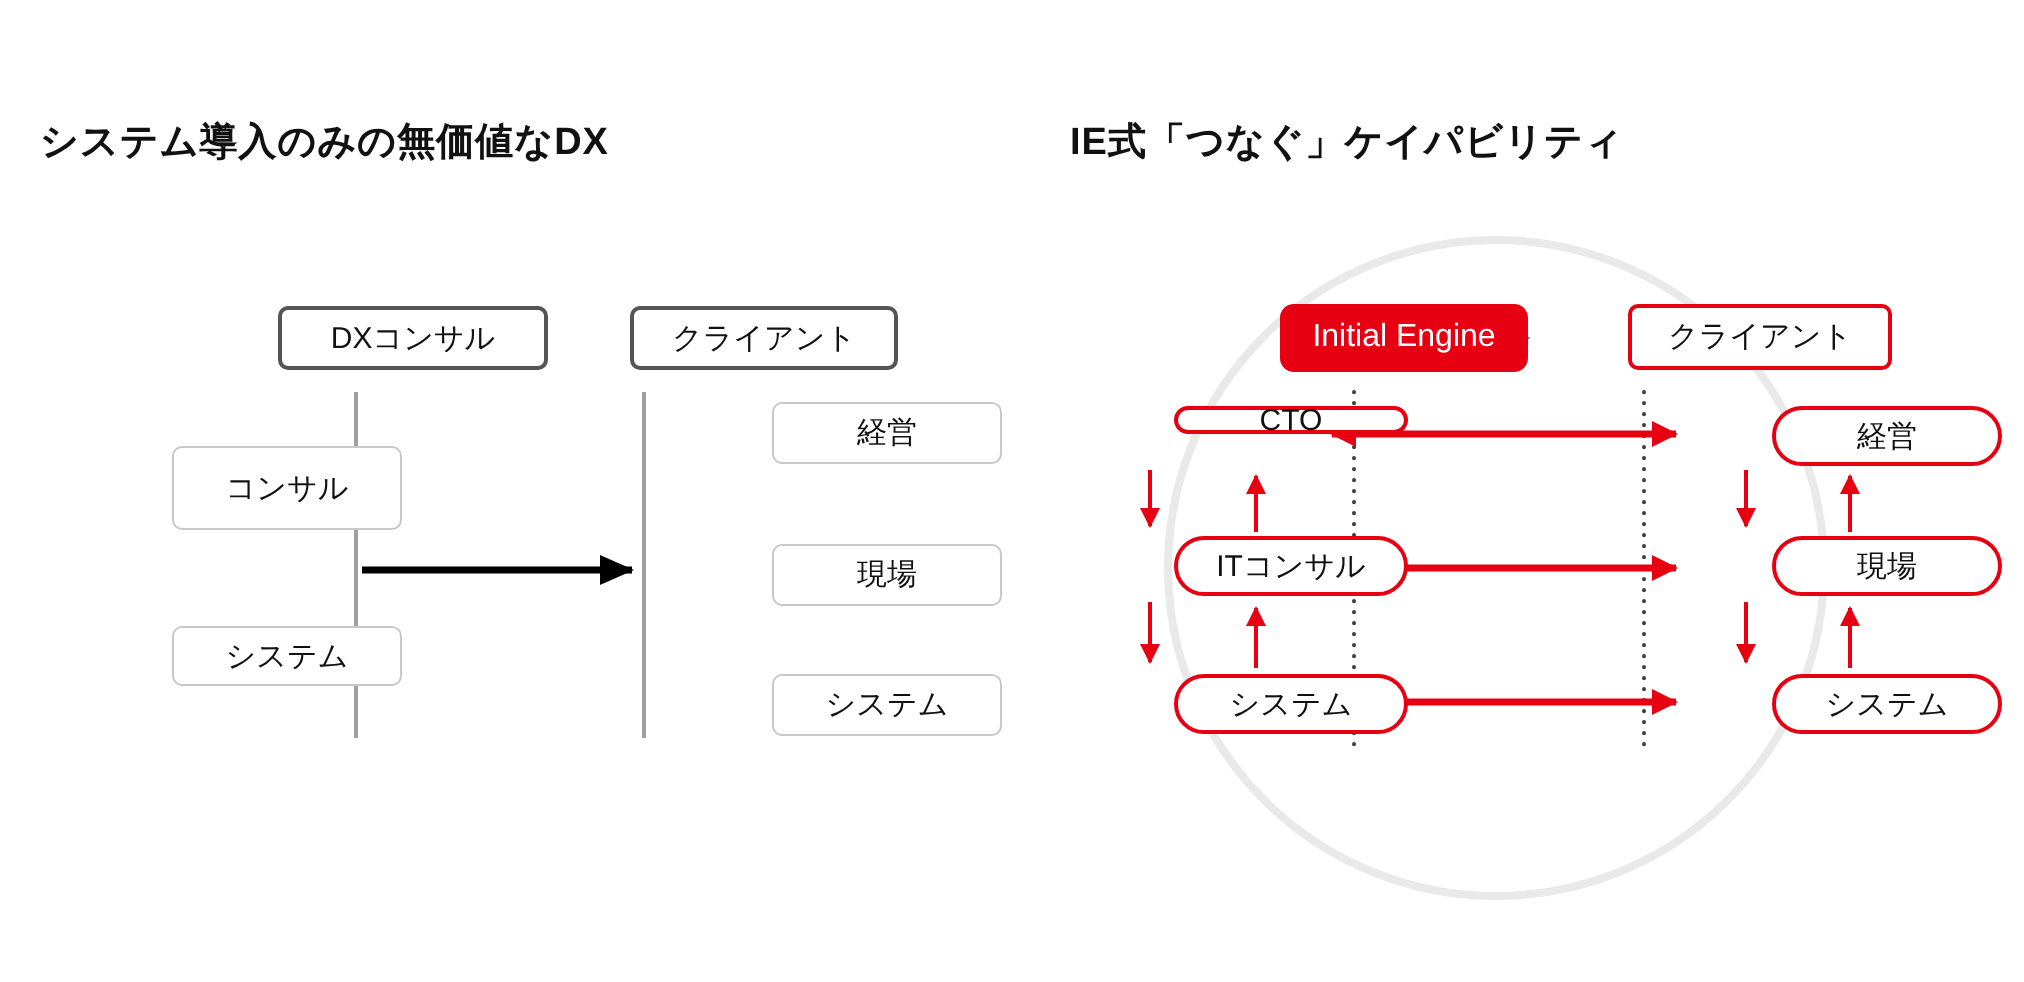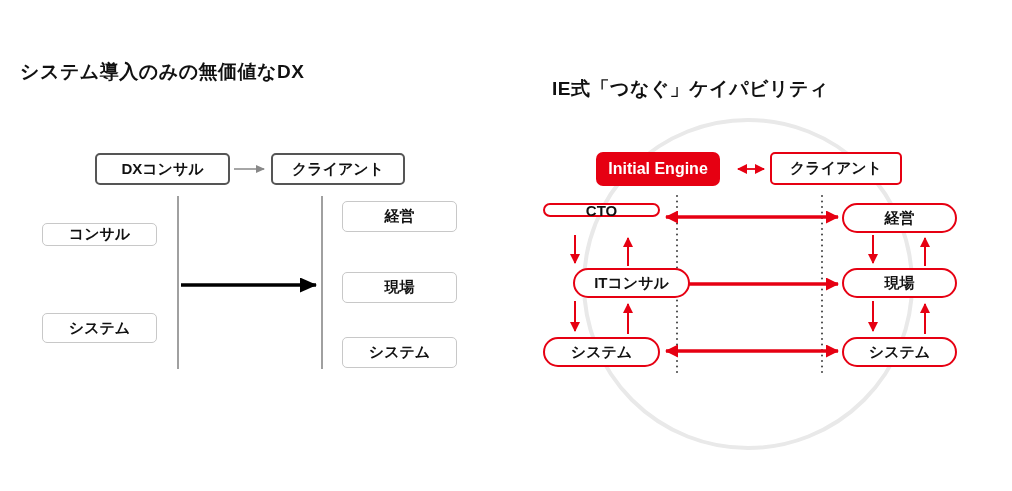--- a/index.html
+++ b/index.html
@@ -19,22 +19,22 @@
     position:relative;width:1012px;height:491px;background:var(--white);
     font-family:"Liberation Sans",sans-serif;overflow:hidden;margin:0 auto;
   }
   .layer{position:absolute;left:0;top:0;width:1012px;height:491px;}
   .title{
     position:absolute;font-weight:bold;font-size:19px;letter-spacing:.5px;
     color:var(--text-black);text-align:left;line-height:24px;
   }
   .box{
     position:absolute;display:flex;align-items:center;justify-content:center;
-    font-weight:bold;font-size:15px;color:var(--text-black);
-    background:var(--white);text-align:left;white-space:nowrap;
+    font-weight:normal;font-size:15px;color:var(--text-black);
+    background:var(--white);text-align:left;white-space:nowrap;margin-left:44px;
   }
   .box.gray{border:2px solid var(--box-gray);border-radius:5px;}
   .box.red-fill{background:var(--red);color:var(--white);border-radius:7px;font-size:16px;}
   .box.red-line{border:2px solid var(--red);border-radius:5px;}
   .pill{border-radius:999px;}
   .pill.gray{border:1.5px solid var(--pill-gray);}
   .pill.red{border:2px solid var(--red);}
   
   .s-red{stroke:var(--red);}
   .s-gray{stroke:var(--arrow-gray);}
@@ -93,36 +93,36 @@
     <line x1="873" y1="301" x2="873" y2="331" class="s-red" stroke-width="2" marker-end="url(#redHead)"></line>
     <line x1="925" y1="334" x2="925" y2="304" class="s-red" stroke-width="2" marker-end="url(#redHead)"></line>
   </svg>
 
   <section>
     <h2 class="title" style="left:20px;top:60px;width:460px;margin:0;">システム導入のみの無価値なDX</h2>
 
     <div class="box gray" style="left:95px;top:153px;width:135px;height:32px;">DXコンサル</div>
     <div class="box gray" style="left:271px;top:153px;width:134px;height:32px;">クライアント</div>
 
-    <div class="box pill gray" style="left:42px;top:223px;width:115px;height:23px;">コンサル</div>
+    <div class="box pill gray" style="left:42px;top:223px;width:115px;height:42px;">コンサル</div>
     <div class="box pill gray" style="left:42px;top:313px;width:115px;height:30px;">システム</div>
 
     <div class="box pill gray" style="left:342px;top:201px;width:115px;height:31px;">経営</div>
     <div class="box pill gray" style="left:342px;top:272px;width:115px;height:31px;">現場</div>
     <div class="box pill gray" style="left:342px;top:337px;width:115px;height:31px;">システム</div>
   </section>
 
   <section>
-    <h2 class="title" style="left:535px;top:60px;width:450px;margin:17px;">IE式「つなぐ」ケイパビリティ</h2>
+    <h2 class="title" style="left:535px;top:60px;width:450px;margin:0;">IE式「つなぐ」ケイパビリティ</h2>
 
     <div class="box red-fill" style="left:596px;top:152px;width:124px;height:34px;">Initial Engine</div>
     <div class="box red-line" style="left:770px;top:152px;width:132px;height:33px;">クライアント</div>
 
     <div class="box pill red" style="left:543px;top:203px;width:117px;height:14px;">CTO</div>
-    <div class="box pill red" style="left:573px;top:268px;width:117px;height:30px;">ITコンサル</div>
+    <div class="box pill red" style="left:543px;top:268px;width:117px;height:30px;">ITコンサル</div>
     <div class="box pill red" style="left:543px;top:337px;width:117px;height:30px;">システム</div>
 
     <div class="box pill red" style="left:842px;top:203px;width:115px;height:30px;">経営</div>
     <div class="box pill red" style="left:842px;top:268px;width:115px;height:30px;">現場</div>
     <div class="box pill red" style="left:842px;top:337px;width:115px;height:30px;">システム</div>
   </section>
 
 </div>
 
 </body></html>

